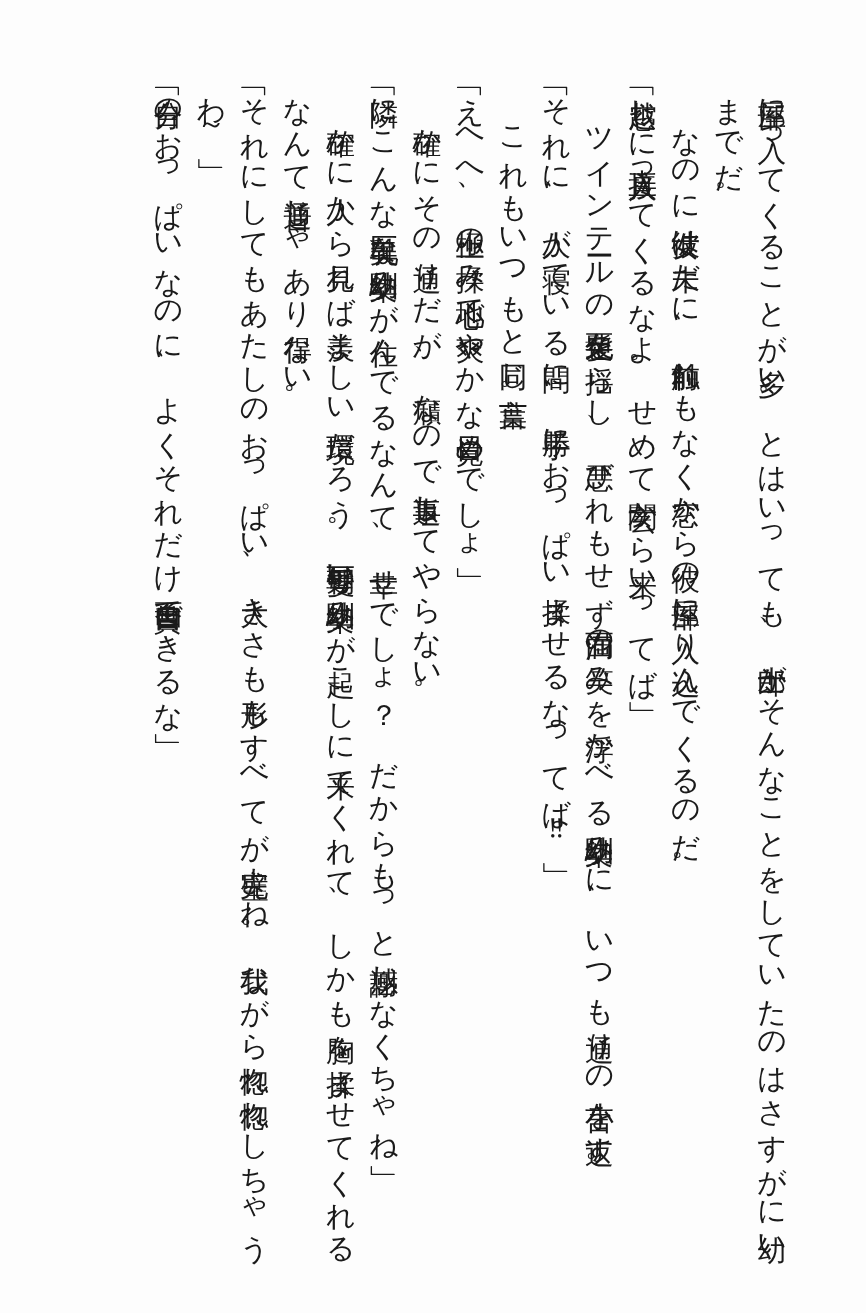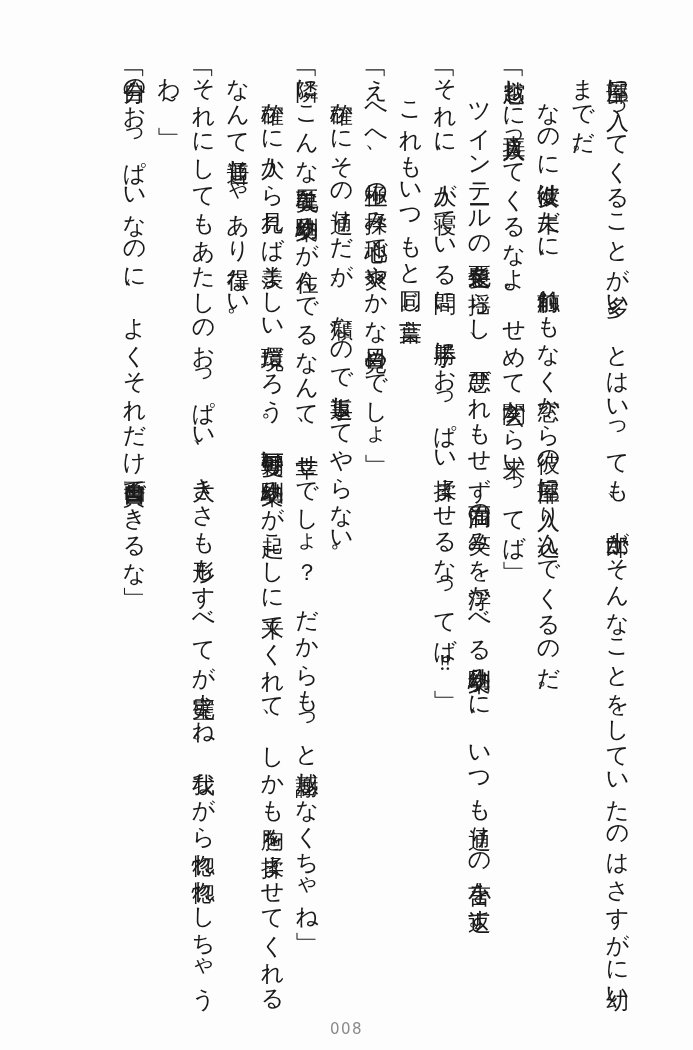--- a/index.html
+++ b/index.html
@@ -66,14 +66,13 @@
     <p class="indent">ツインテールの栗色髪を揺らし、悪びれもせず満面の笑みを浮かべる幼馴染みに、いつも通りの小言を返す。</p>
     <p>「それに、人が寝ている間に、勝手におっぱい揉ませるなってば‼」</p>
     <p class="indent">これもいつもと同じ言葉。</p>
     <p>「えへへ、極上の揉み心地で爽やかな目覚めでしょ」</p>
     <p class="indent">確かにその通りだが、癪なので返事してやらない。</p>
     <p>「隣にこんな美巨乳な幼馴染みが住んでるなんて、幸せでしょ？　だからもっと感謝しなくちゃね」</p>
     <p class="indent">確かに人から見れば羨ましい環境だろう。毎朝可愛い幼馴染みが起こしに来てくれて、しかも胸を揉ませてくれるなんて普通じゃあり得ない。</p>
     <p>「それにしてもあたしのおっぱい、大きさも形もすべてが完璧よね。我ながら惚れ惚れしちゃうわ～」</p>
     <p>「自分のおっぱいなのに、よくそれだけ自画自賛できるな」</p>
   </div>
-  <div class="page-number">008</div>
 </div>
 
 </body></html>

